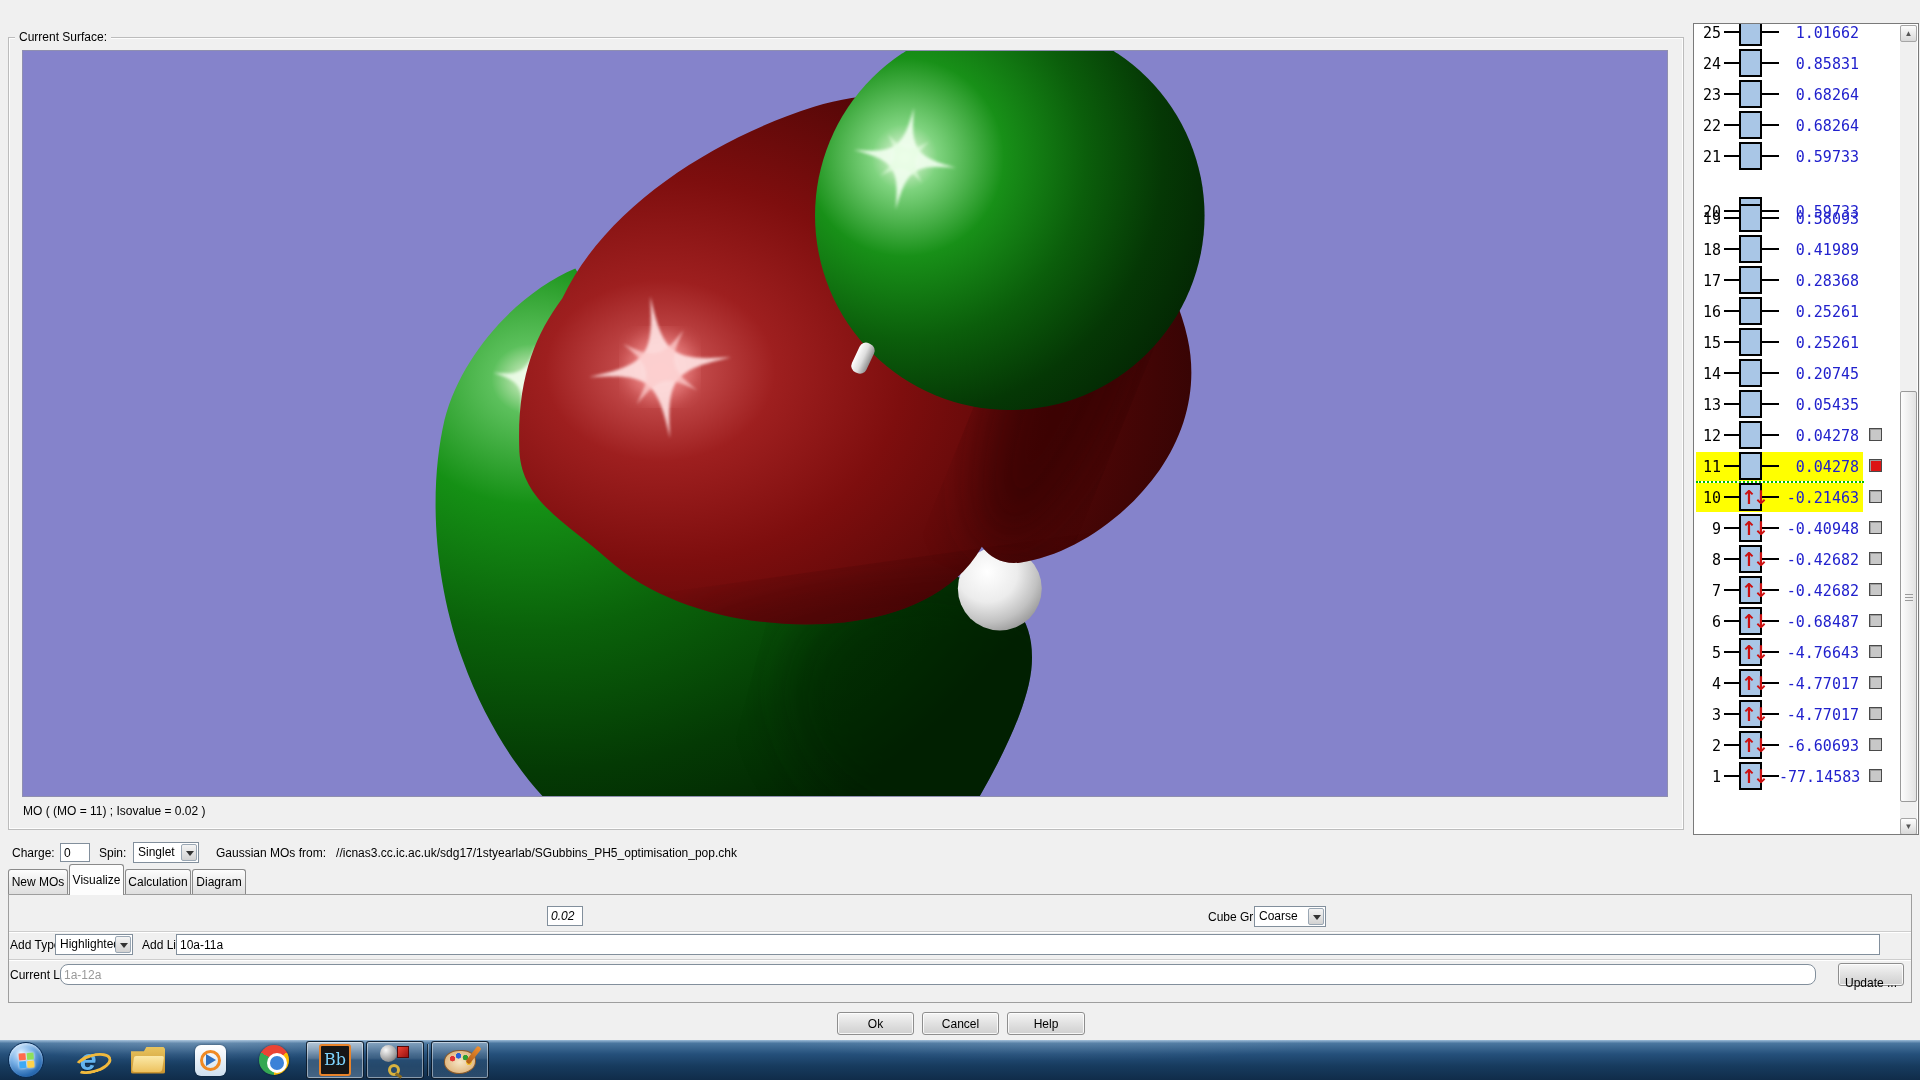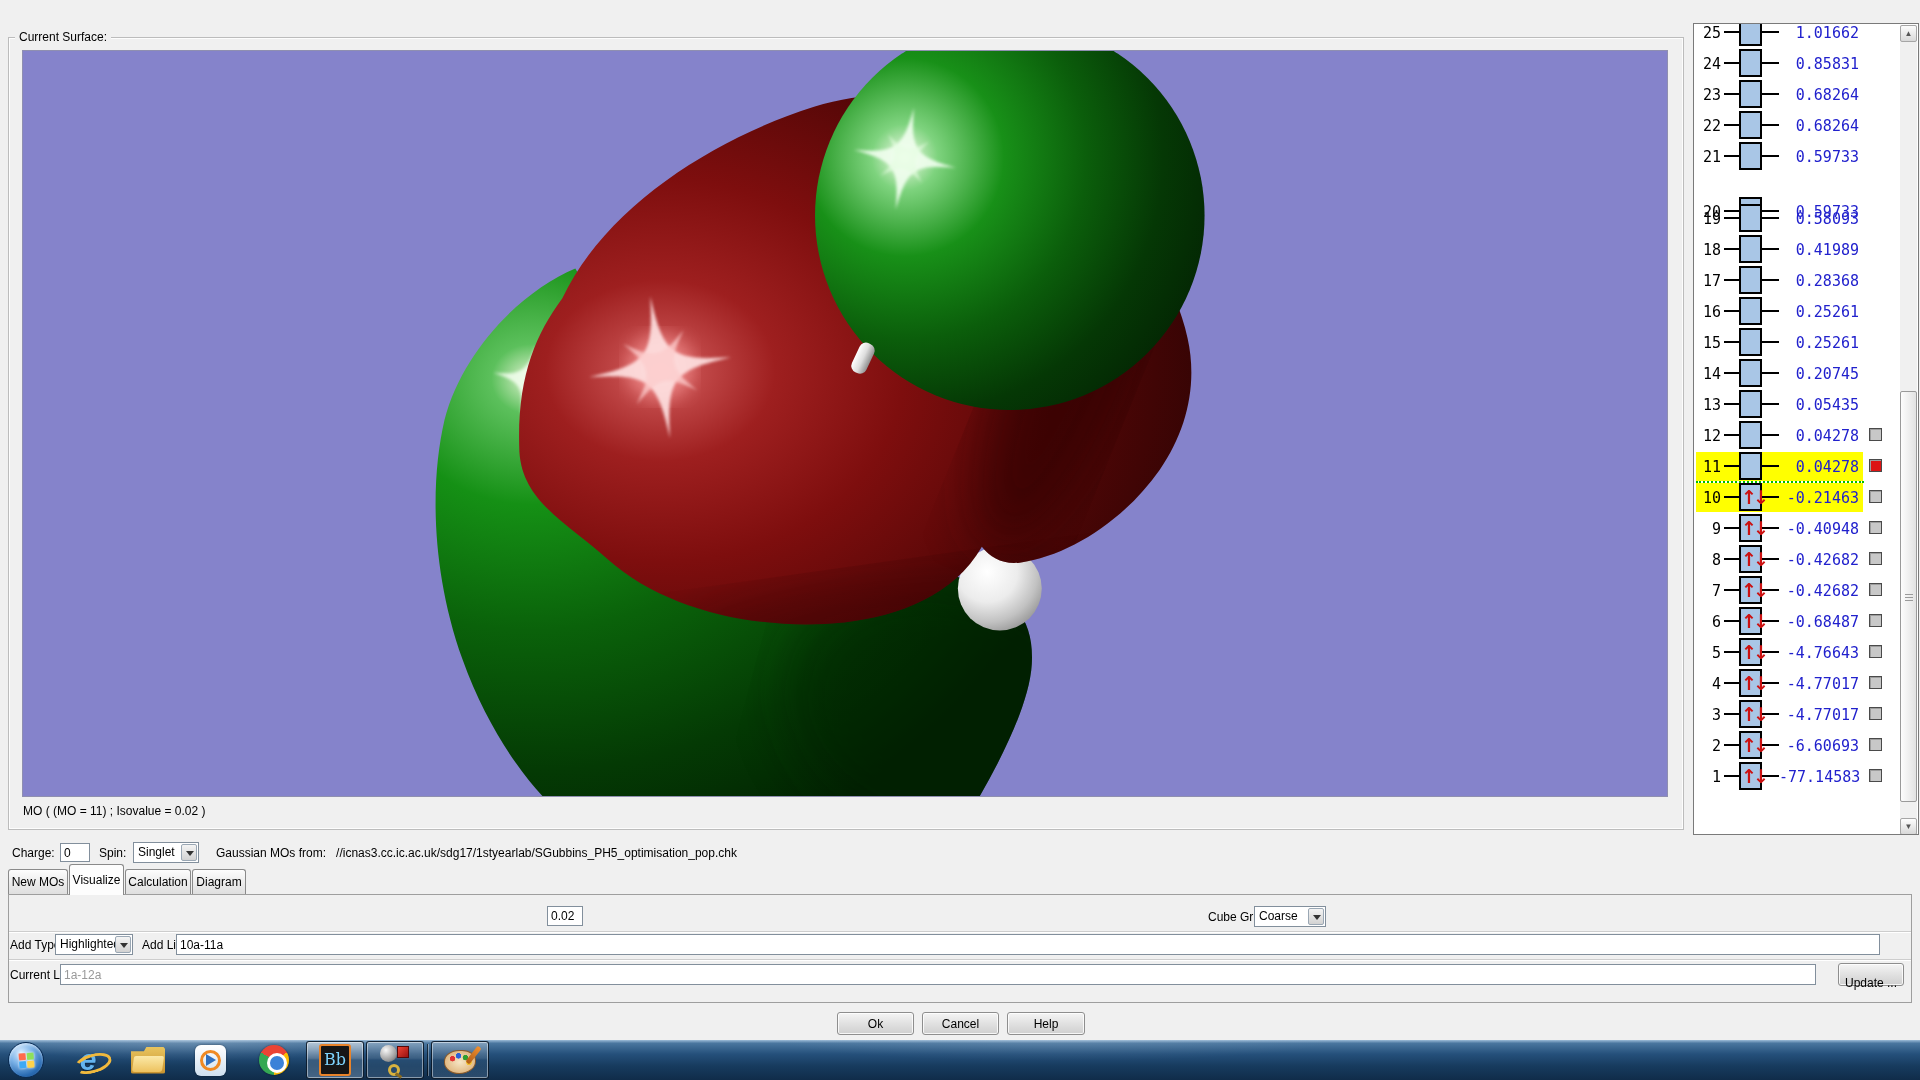--- a/index.html
+++ b/index.html
@@ -517,37 +517,37 @@
   <div class="tab active" style="left:69px;width:55px;">Visualize</div>
   <div class="tab" style="left:125px;width:66px;">Calculation</div>
   <div class="tab" style="left:192px;width:54px;">Diagram</div>
 
   <div class="tabpanel">
     <div class="panel-sep" style="top:36px;"></div>
     <div class="panel-sep" style="top:64px;"></div>
   </div>
 
   <span class="field-label iso-label" style="position:absolute;">Isovalue:</span>
-  <input class="txt iso-input" style="z-index: 2;" value="0.02">
+  <input class="txt iso-input" style="z-index: 2; font-style: italic;" value="0.02">
   <span class="field-label cube-label" style="position:absolute;z-index:2;">Cube Grid:</span>
   <div class="combo cube-combo" style="z-index:2;">
     <span class="val">Coarse</span>
     <span class="arrow-btn"></span>
   </div>
 
   <span class="field-label addtype-label" style="position:absolute;z-index:2;">Add Type:</span>
   <div class="combo addtype-combo" style="z-index:2;">
     <span class="val">Highlighted</span>
     <span class="arrow-btn"></span>
   </div>
   <span class="field-label addlist-label" style="position:absolute;z-index:2;">Add List:</span>
   <input class="txt addlist-input" style="z-index: 2;" value="10a-11a">
 
   <span class="field-label curlist-label" style="position:absolute;z-index:2;">Current List:</span>
-  <input class="txt curlist-input" style="z-index: 2;" value="1a-12a">
+  <input class="txt curlist-input" style="z-index: 2; border-radius: 8px;" value="1a-12a">
   <div class="btn update-btn" style="z-index:2;">Update ...</div>
 
   <div class="btn ok-btn">Ok</div>
   <div class="btn cancel-btn">Cancel</div>
   <div class="btn help-btn">Help</div>
 
   <div class="taskbar">
     <div class="start-orb">
       <div class="orb-flag">
           <b></b>

